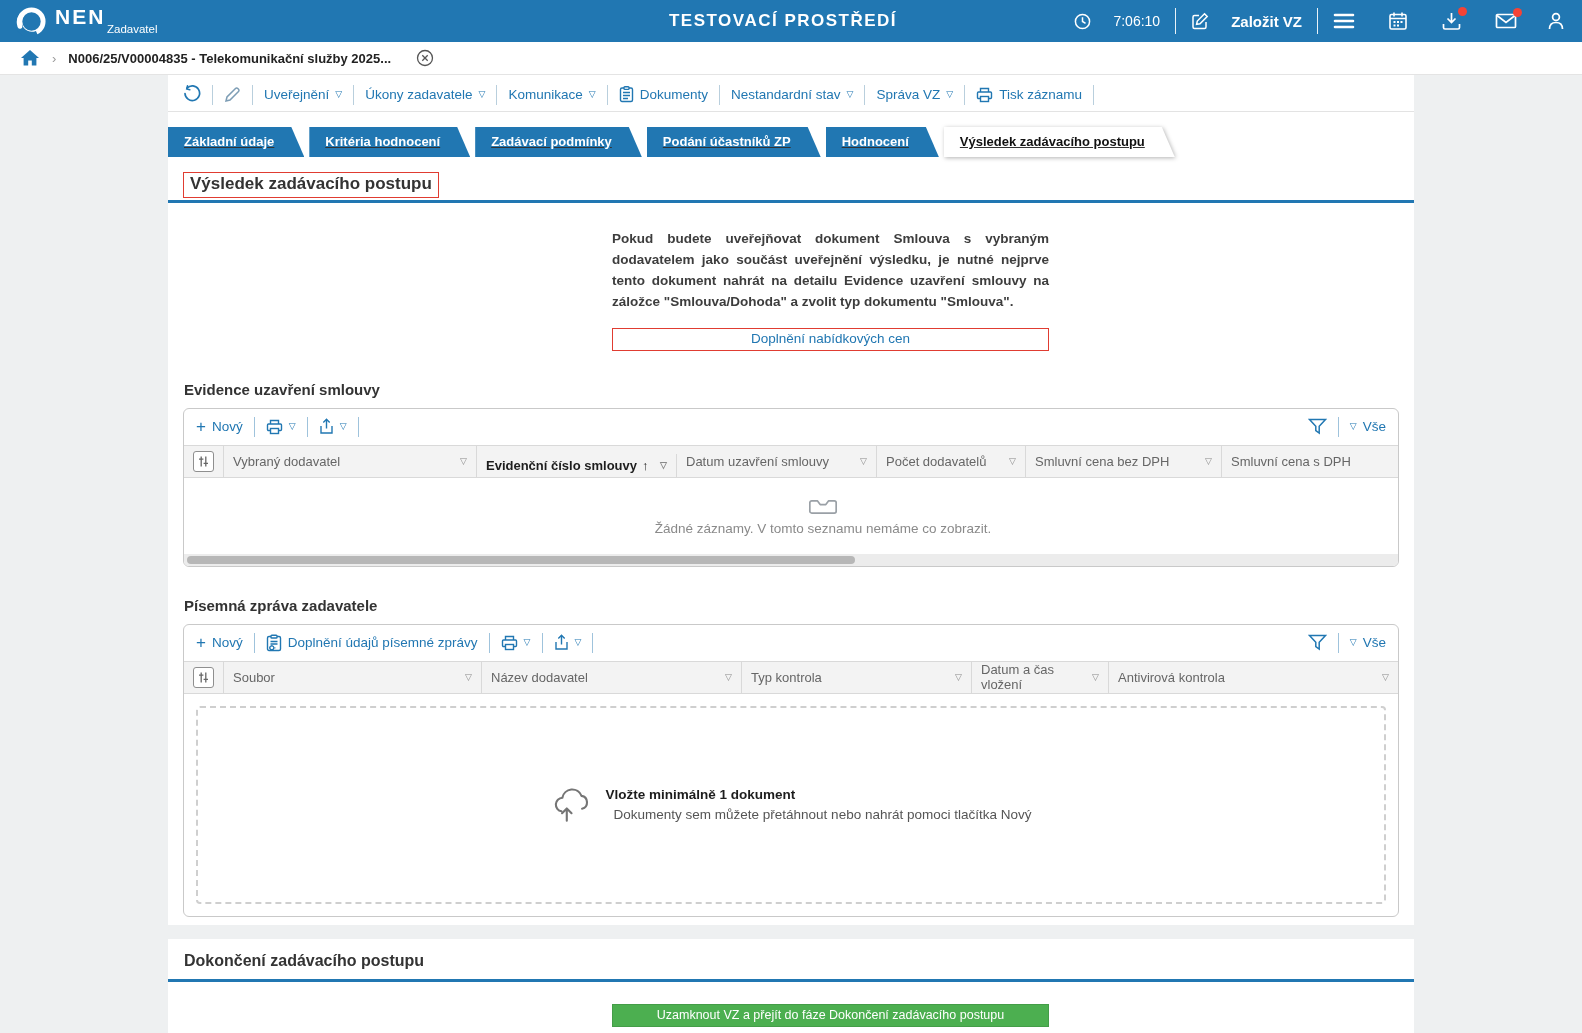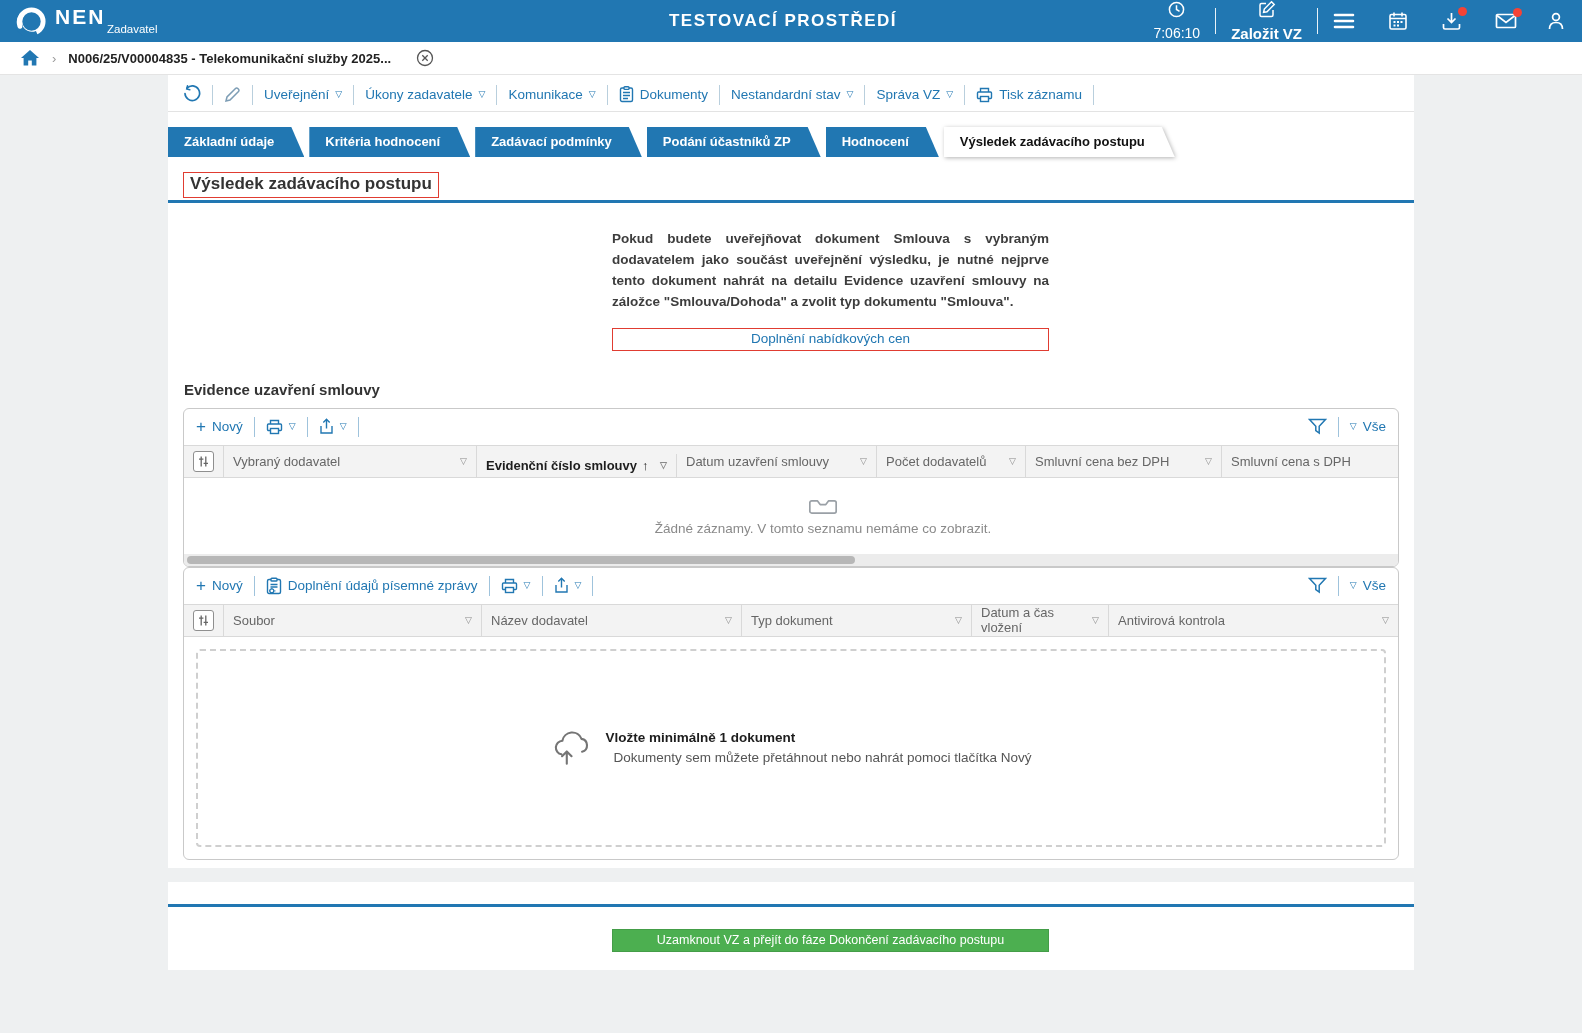--- a/index.html
+++ b/index.html
@@ -17,21 +17,21 @@
   }
   .brand { display:flex; align-items:center; gap:8px; }
   .brand-nen { font-size:21px; font-weight:700; letter-spacing:2px; line-height:1; }
   .brand-sub { font-size:11.5px; margin:-3px 0 0 52px; line-height:1; }
   .env-title {
     position:absolute; left:0; right:16px; text-align:center;
     font-weight:700; font-size:17px; letter-spacing:1.5px; pointer-events:none;
   }
   .top-right { margin-left:auto; display:flex; align-items:center; gap:15px; z-index:1; }
   .top-divider { width:1px; height:26px; background:rgba(255,255,255,.9); }
-  .top-group { display:flex; align-items:center; gap:7px; cursor:pointer;flex-direction:column; }
+  .top-group { display:flex; align-items:center; gap:22px; cursor:pointer; }
   .top-time { font-size:14px; }
   .top-create { font-weight:700; font-size:15px; }
   .top-icon { position:relative; display:flex; align-items:center; cursor:pointer; }
   .dot {
     position:absolute; top:-4px; right:-5px; width:9px; height:9px;
     border-radius:50%; background:#f44336;
   }
   svg { display:block; }
 
   
@@ -51,21 +51,21 @@
   
   .record-toolbar {
     display:flex; align-items:center; height:37px; padding:3px 14px 0;
     gap:11px; font-size:13.5px; color:#2177b2; border-bottom:1px solid #e3e3e3;
   }
   .rsep { width:1px; height:20px; background:#b9cfdd; }
   .tool-link { display:flex; align-items:center; gap:6px; cursor:pointer; white-space:nowrap; }
   .dd { font-size:9px; line-height:1; }
 
   
-  .tabs { display:flex; gap:5px; padding-top:15px; }
+  .tabs { display:flex; gap:5px; padding-top:15px;text-decoration:underline; }
   .tab {
     height:30px; line-height:30px; background:#2177b2; color:#fff;
     font-weight:700; font-size:13px; padding:0 30px 0 16px; cursor:pointer;
     clip-path: polygon(0 0, calc(100% - 13px) 0, 100% 100%, 0 100%);
   }
   .tab-wrap { filter:drop-shadow(1px 1px 2px rgba(0,0,0,.3)); }
   .tab.active { background:#fff; color:#111; }
 
   
   .title-row { margin:15px 0 0 15px; }
@@ -406,20 +406,21 @@
         </svg>
       </span>
       <span>Žádné záznamy. V tomto seznamu nemáme co zobrazit.</span>
     </div>
 
     <div class="hscroll">
       <div class="hscroll-thumb"></div>
     </div>
   </div>
 
+  <div class="section-heading">Písemná zpráva zadavatele</div>
 
   <div class="table-card">
     <div class="table-toolbar">
       <span class="tool-link">
         <span class="plus">+</span>
         <span>Nový</span>
       </span>
       <span class="tsep"></span>
       <span class="tool-link">
         <svg width="16" height="18" viewBox="0 0 16 18" fill="none" stroke="#2177b2" stroke-width="1.4">
@@ -473,21 +474,21 @@
       </div>
       <div class="th" style="width:258px;">
         <span>Soubor</span>
         <span class="arr">▽</span>
       </div>
       <div class="th" style="width:260px;">
         <span>Název dodavatel</span>
         <span class="arr">▽</span>
       </div>
       <div class="th" style="width:230px;">
-        <span>Typ dokument</span>
+        <span>Typ kontrola</span>
         <span class="arr">▽</span>
       </div>
       <div class="th" style="width:137px;">
         <span>Datum a čas vložení</span>
         <span class="arr">▽</span>
       </div>
       <div class="th">
         <span>Antivirová kontrola</span>
         <span class="arr">▽</span>
       </div>
@@ -504,15 +505,16 @@
         <div class="dz-title">Vložte minimálně 1 dokument</div>
         <div class="dz-sub">Dokumenty sem můžete přetáhnout nebo nahrát pomoci tlačítka Nový</div>
       </span>
     </div>
   </div>
 </div>
 
 <div class="gap"></div>
 
 <div class="card finish-card">
+  <div class="finish-heading">Dokončení zadávacího postupu</div>
   <div class="finish-underline"></div>
   <button class="finish-btn">Uzamknout VZ a přejít do fáze Dokončení zadávacího postupu</button>
 </div>
 
 </body></html>

